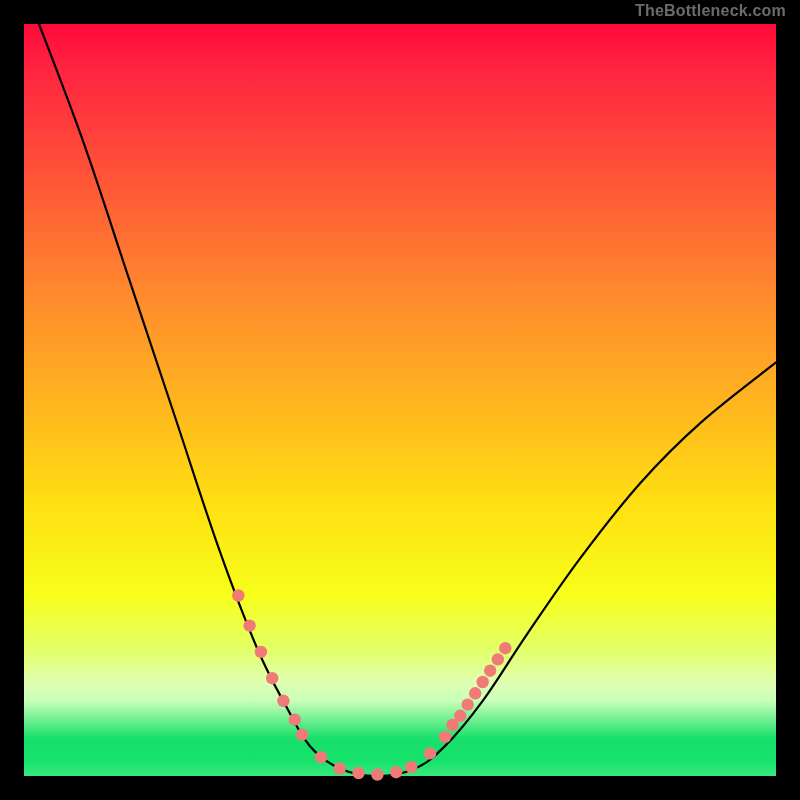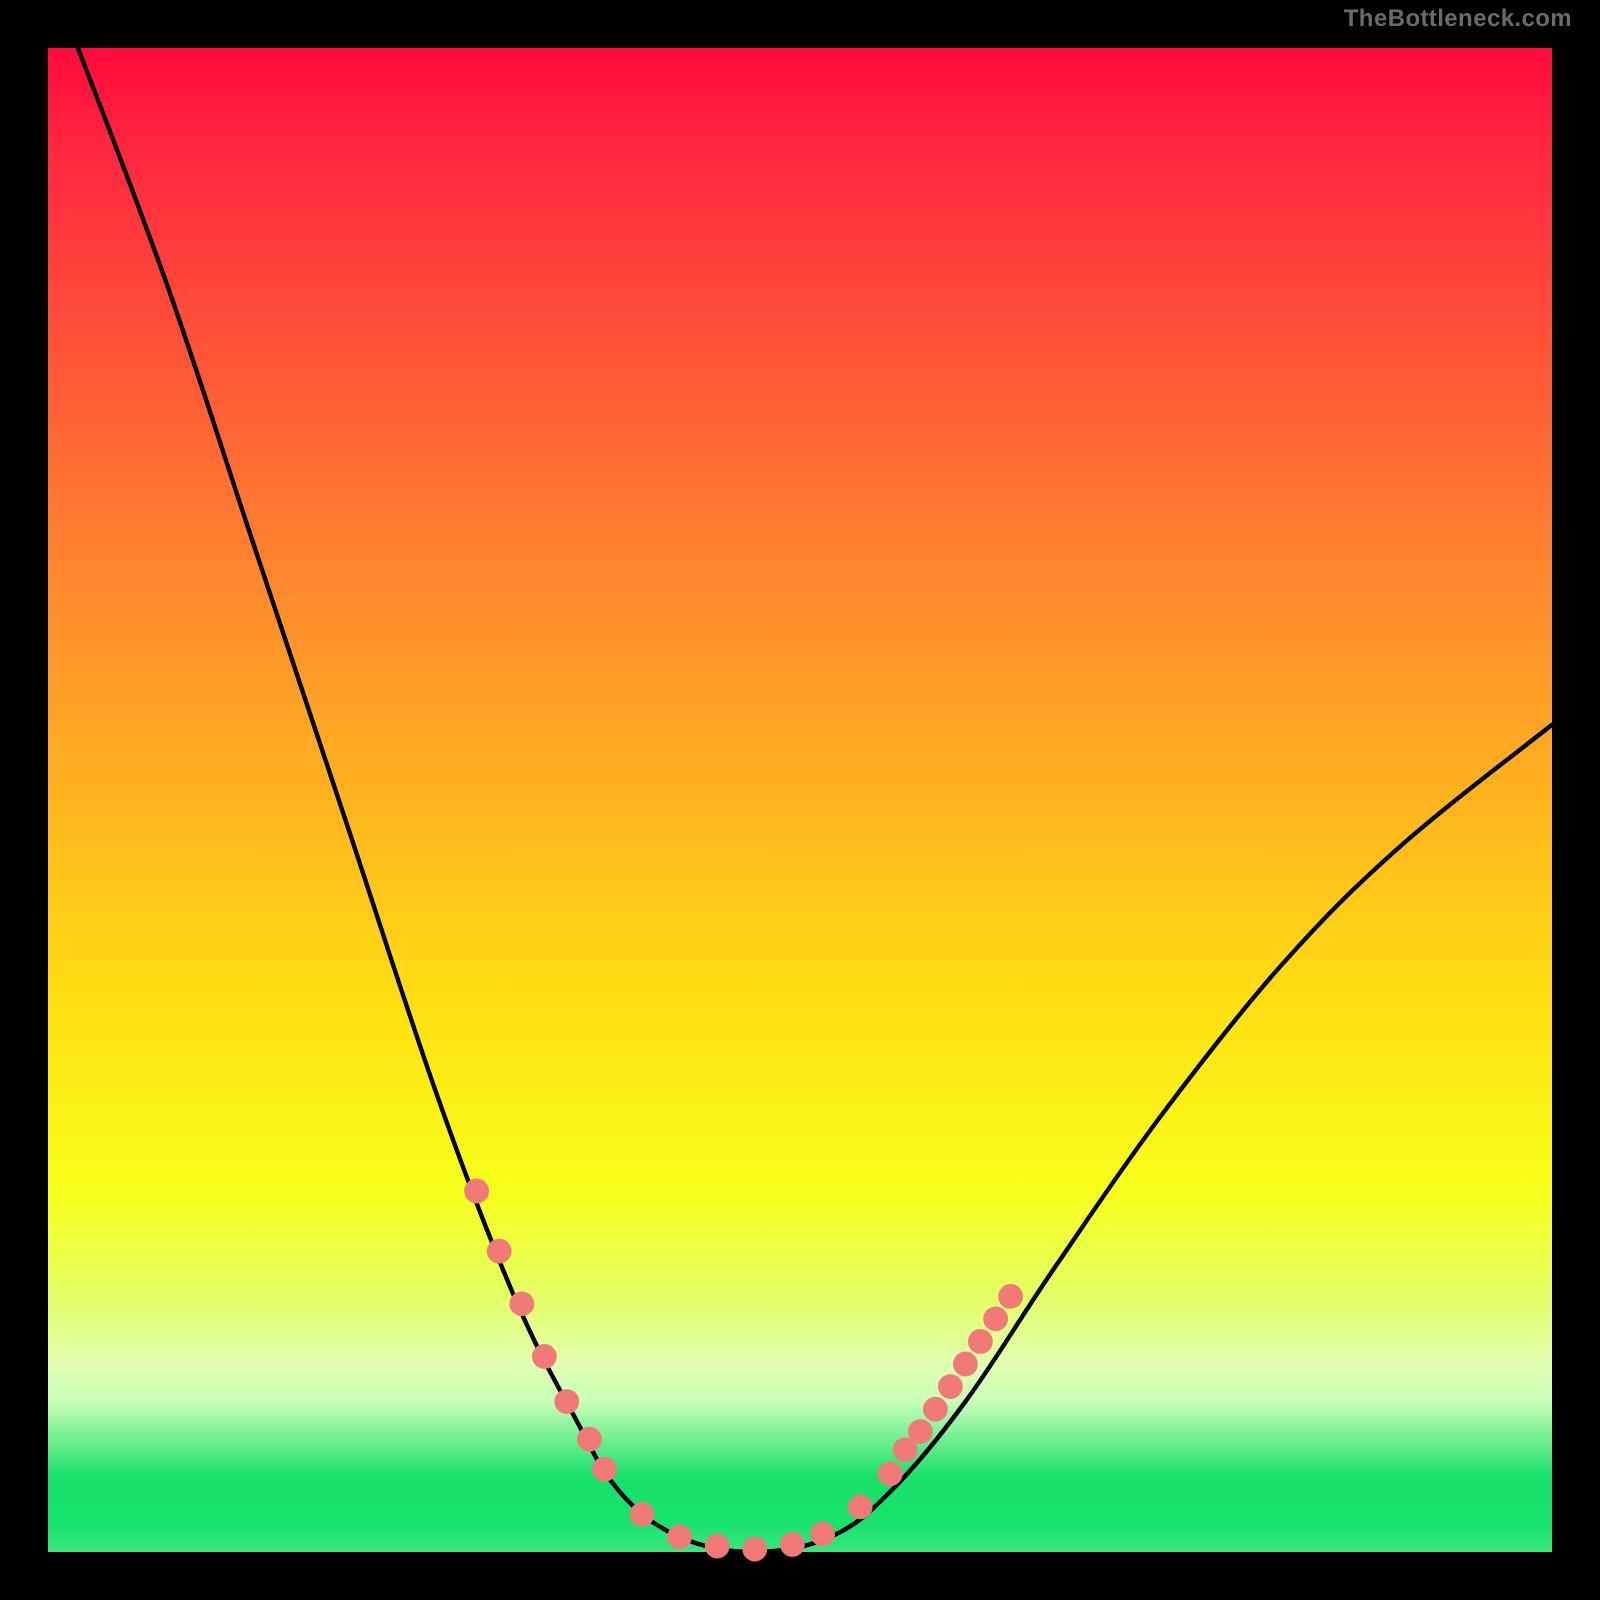--- a/index.html
+++ b/index.html
@@ -40,21 +40,21 @@
       #18e06a 95%,
       #16e26c 98%,
       #3ae87e 100%
     );
   }
   .watermark {
     position: absolute;
     top: 2px;
     right: 14px;
     font-family: Arial, Helvetica, sans-serif;
-    font-size: 12px;
+    font-size: 16px;
     font-weight: 600;
     color: #6b6b6b;
     letter-spacing: 0.2px;
     user-select: none;
   }
   svg.curve {
     position: absolute;
     left: 0;
     top: 0;
     width: 752px;

